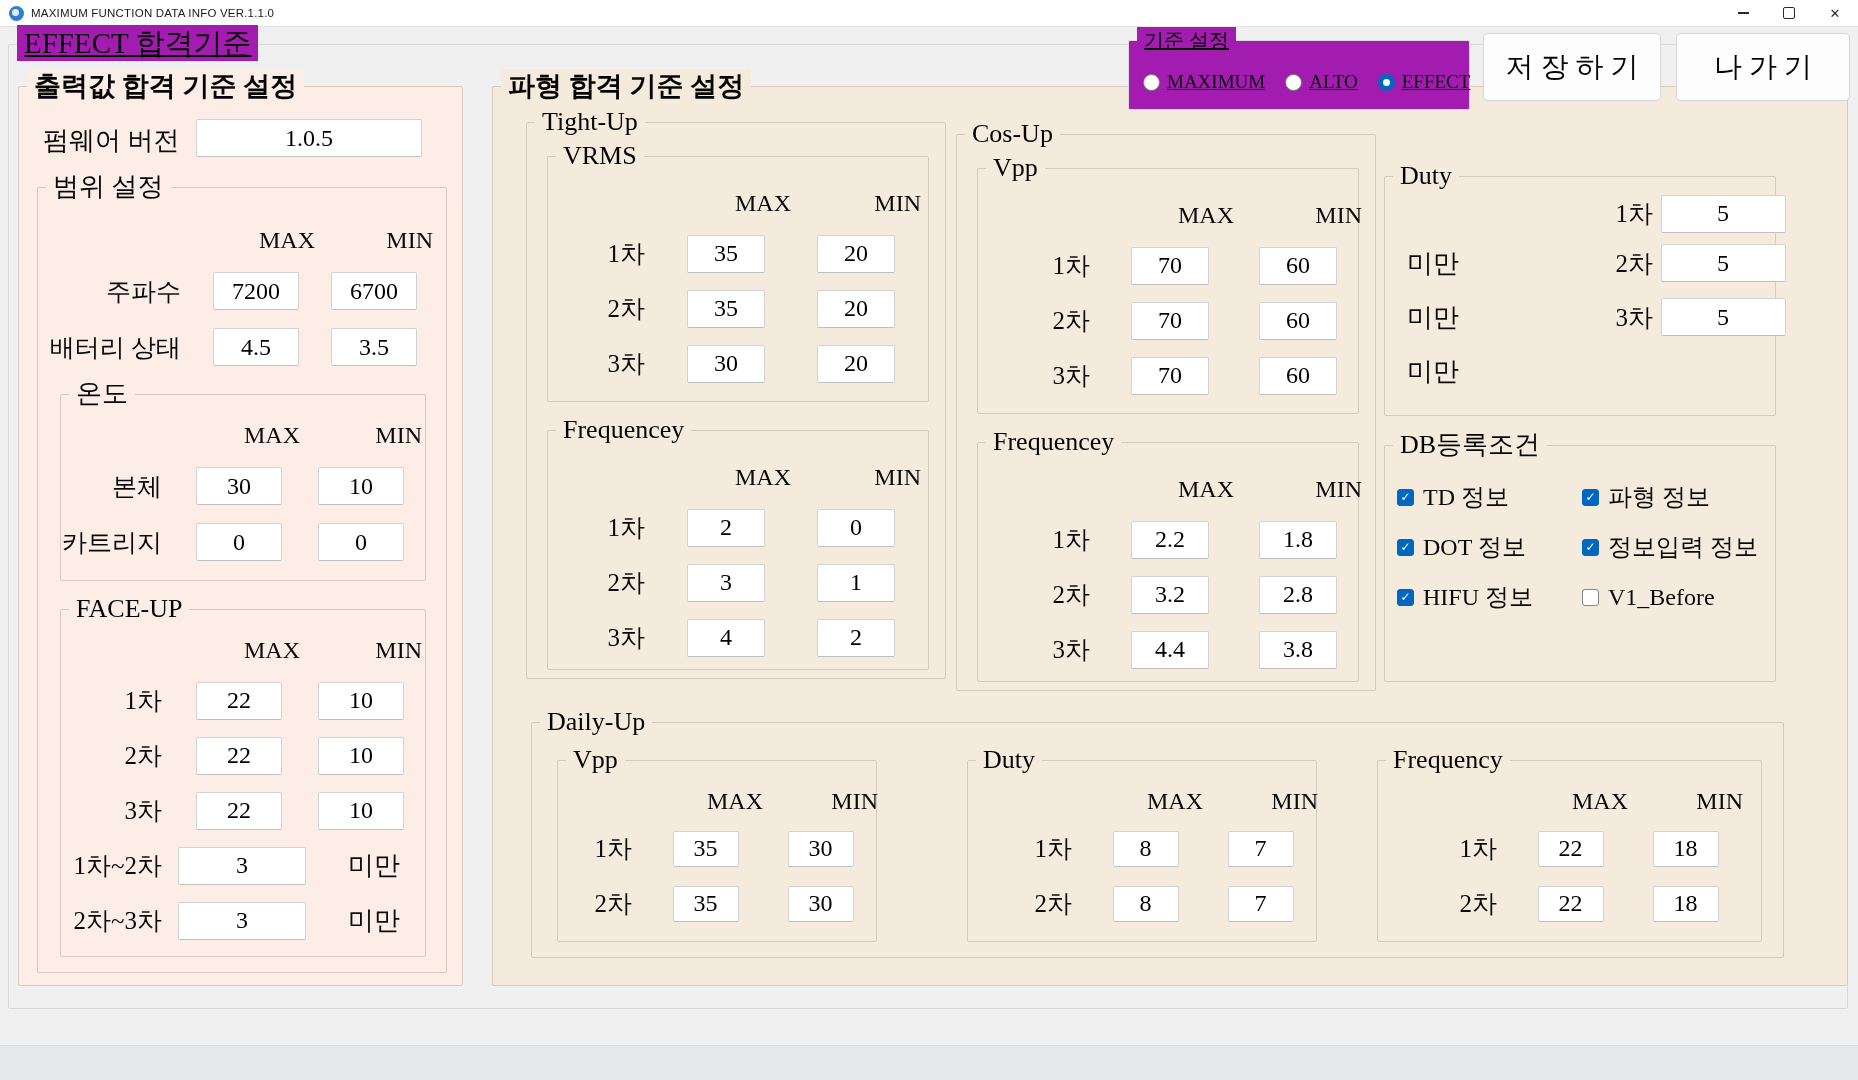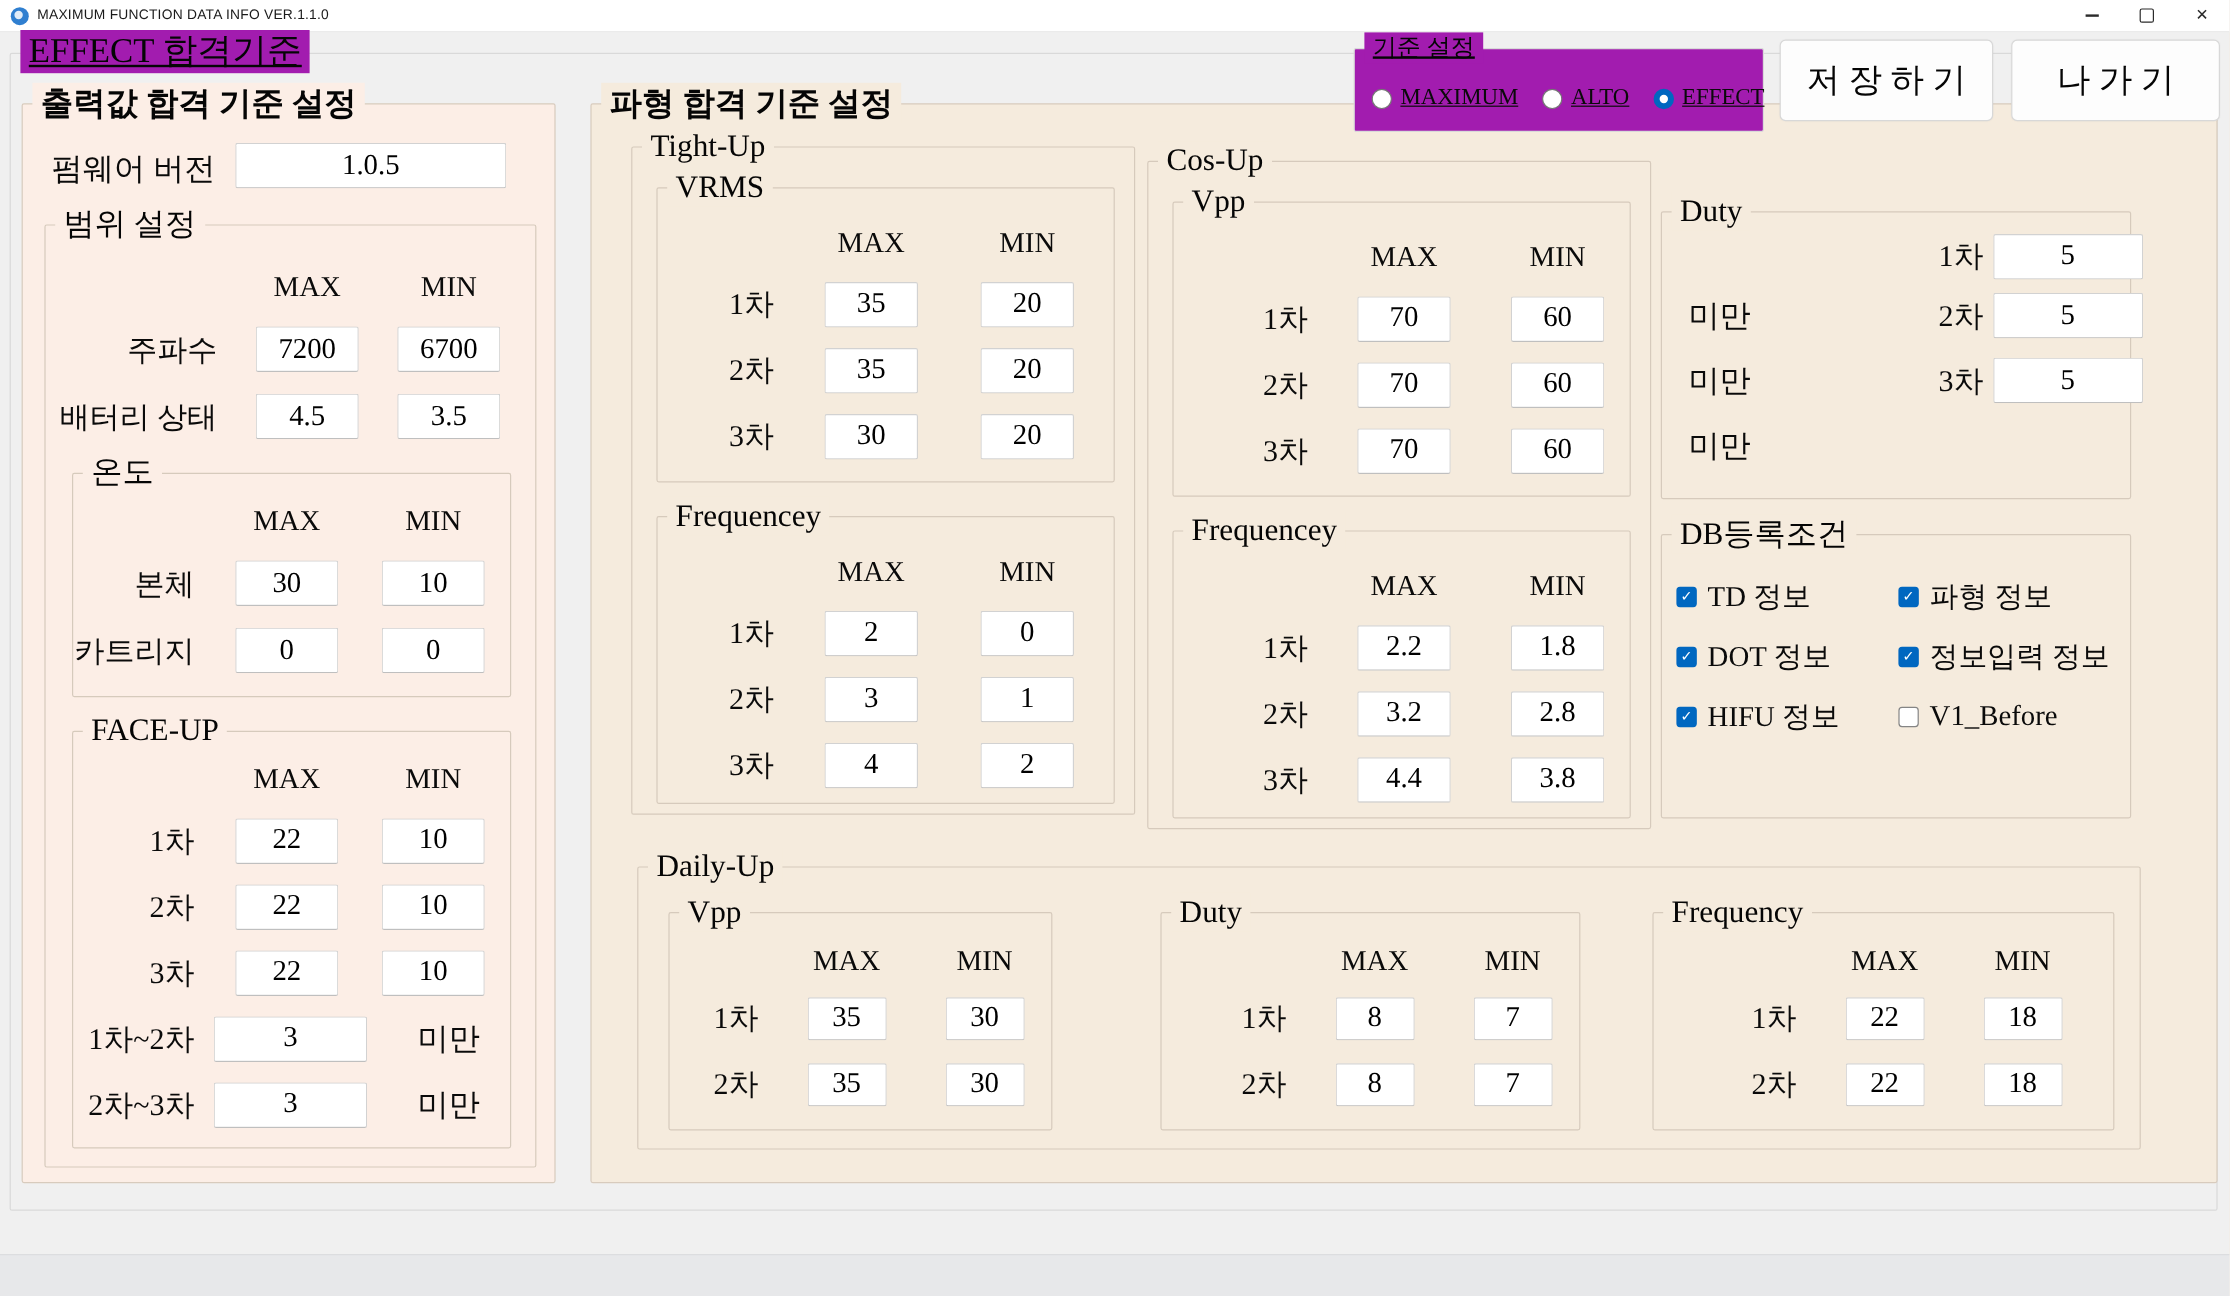--- a/index.html
+++ b/index.html
@@ -37,21 +37,21 @@
   .glabel-lg{font-size:27px;top:-18px;line-height:34px;font-weight:bold;}
   .glabel-sm{font-size:20px;top:-14px;line-height:26px;}
   .bg-gray{background:#a21caf;text-decoration:underline;}
   .bg-pink{background:#fceee6;}
   .bg-beige{background:#f5ebdd;}
   .panel{position:absolute;box-sizing:border-box;border:1px solid #d8cbbd;border-radius:2px;}
   .panel-pink{background:#fceee6;}
   .panel-beige{background:#f5ebdd;}
   
   .mm{display:grid;align-items:center;box-sizing:border-box;}
-  .hdr{font-size:24px;text-align:center;}
+  .hdr{font-size:24px;text-align:right;}
   .rlabel{font-size:25px;text-align:right;padding-right:16px;white-space:nowrap;}
   .cell{display:flex;justify-content:center;align-items:center;}
   .tb{
     height:38px;box-sizing:border-box;border:1px solid #d2d2d2;border-bottom-color:#bfbfbf;
     border-radius:2px;background:#ffffff;text-align:center;
     font-family:"Liberation Serif","DejaVu Serif",serif;font-size:24px;color:#000;
     padding:0;outline:none;width:86px;display:block;
   }
   .w226{width:226px;text-align:center;} .w128{width:128px;} .w125{width:125px;} .w78{width:78px;} .w66{width:66px;height:36px;}
   .suffix{font-size:26px;white-space:nowrap;}

